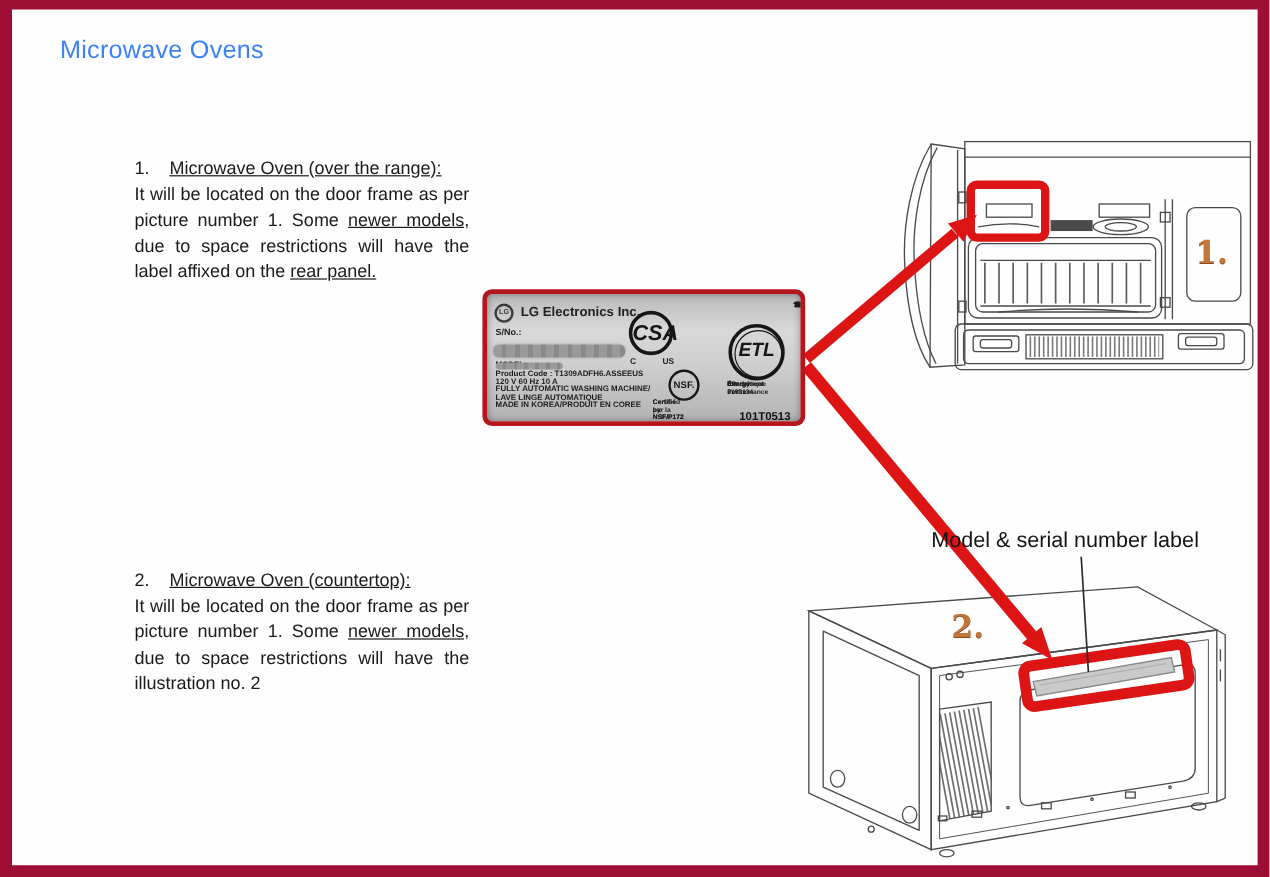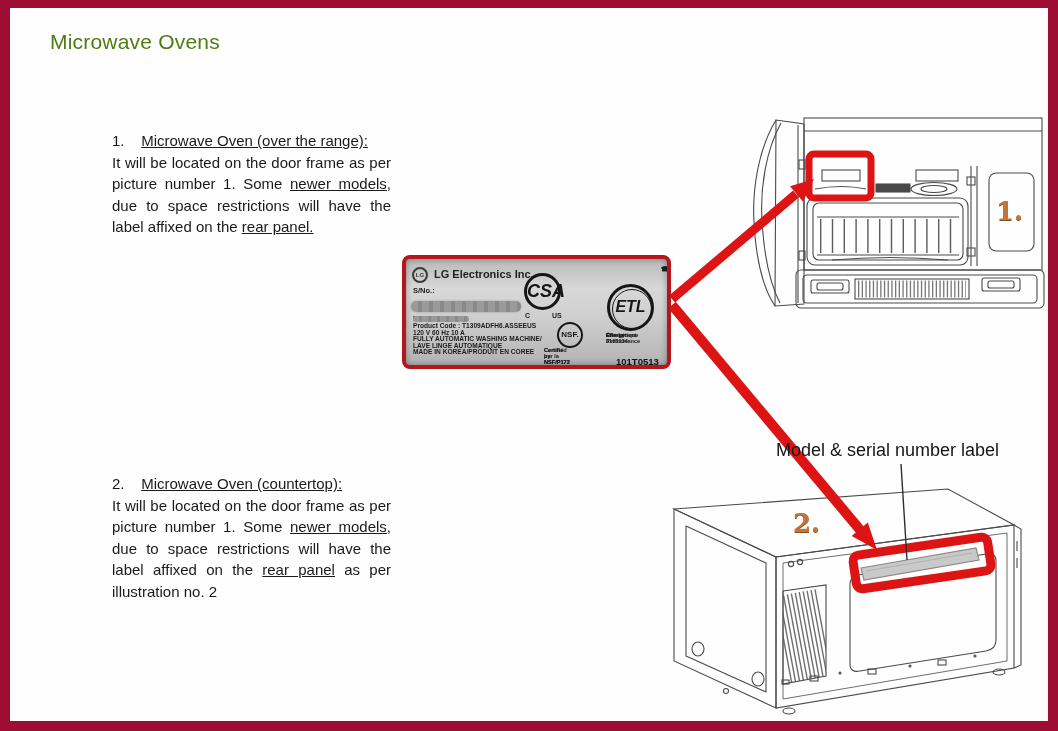--- a/index.html
+++ b/index.html
@@ -2,32 +2,32 @@
 <html><head>
 <meta charset="utf-8">
 <style>
   html,body{margin:0;padding:0;background:#fff;}
   .page{
     position:relative; width:1058px; height:731px; box-sizing:border-box;
     border:10px solid #9E0D33; border-top-width:8px; background:#fffeff;
     font-family:"Liberation Sans", sans-serif; overflow:hidden;
   }
   .title{
-    position:absolute; left:40px; top:22px; font-size:21px; color:#4d7c0f;
+    position:absolute; left:40px; top:22px; font-size:21px; color:#3b82f6;
     letter-spacing:.2px;
   }
   .tblock{ position:absolute; left:62px; width:319px; color:#1a1a1a; }
   .tb1{ top:122px; } .tb2{ top:465px; }
   .tline{ font-size:15px; line-height:21.5px; white-space:normal;margin-left:40px; }
   .tline.just{ text-align:justify; text-align-last:justify; }
   .useg{ text-decoration:underline; }
 
   
   .lglabel{
-    position:absolute; left:392px; top:247px; width:269px; height:114px;
+    position:absolute; left:392px; top:233px; width:269px; height:114px;
     box-sizing:border-box; border:4px solid #B5151D; border-radius:8px;
     background:linear-gradient(180deg,#b9b9b9 0%,#d8d8d8 28%,#cfcfcf 55%,#b3b3b3 100%);
     box-shadow:inset 0 0 6px rgba(0,0,0,.35);
     color:#1c1c1c; overflow:hidden;
   }
   .lglabel *{ position:absolute; margin:0; }
   .lg-logo{
     left:6px; top:8px; width:16px; height:16px; border:2px solid #3a3a3a;
     border-radius:50%; box-sizing:border-box; font-size:6px; font-weight:bold;
     color:#3a3a3a; text-align:center; line-height:12px;
@@ -81,21 +81,20 @@
       <div class="tline just"><span>It will be located on the door frame as per</span></div>
       <div class="tline just"><span>picture number 1. Some </span><span class="useg">newer models,</span></div>
       <div class="tline just"><span>due to space restrictions will have the</span></div>
       <div class="tline"><span>label affixed on the </span><span class="useg">rear panel.</span></div>
     </div>
   <div class="tblock tb2">
       <div class="tline"><span>2.&nbsp;&nbsp;&nbsp;&nbsp;</span><span class="useg">Microwave Oven (countertop):</span></div>
       <div class="tline just"><span>It will be located on the door frame as per</span></div>
       <div class="tline just"><span>picture number 1. Some </span><span class="useg">newer models,</span></div>
       <div class="tline just"><span>due to space restrictions will have the</span></div>
-      <div class="tline just"><span>label affixed on the </span><span class="useg">rear panel</span><span> as per</span></div>
       <div class="tline"><span>illustration no. 2</span></div>
     </div>
 
   <svg width="1058" height="731" viewBox="0 0 1058 731">
     <defs>
       <clipPath id="ventclip">
           <path d="M773,583 L816,577 L816,668 L773,676 Z"></path>
         </clipPath>
     </defs>
 

